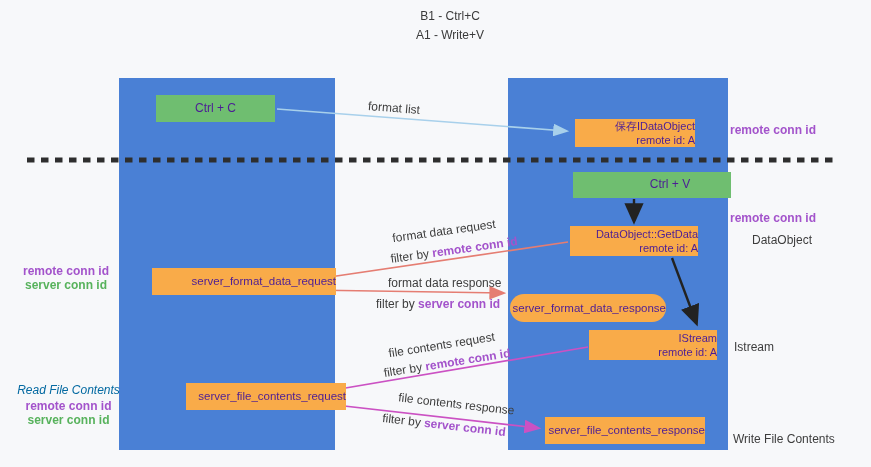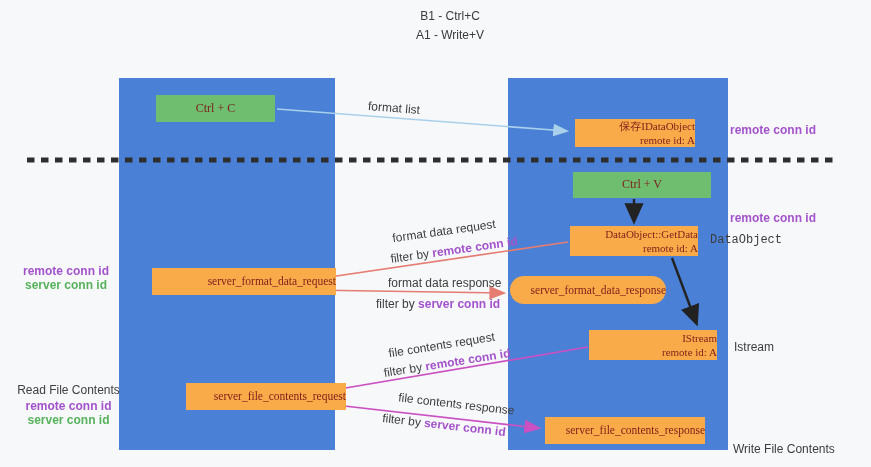--- a/index.html
+++ b/index.html
@@ -4,21 +4,21 @@
 <style>
   html,body{margin:0;padding:0;}
   body{background:#f7f8fa;font-family:"Liberation Sans",sans-serif;}
   .canvas{position:relative;width:871px;height:467px;background:#f7f8fa;overflow:hidden;}
   .title{position:absolute;left:330px;top:7px;width:240px;text-align:center;
          font-size:12px;line-height:19px;color:#3a3a3a;}
   .colhead{position:absolute;text-align:center;font-size:11px;line-height:14px;color:#4a4a4a;margin-top:39px;}
   .lifeline{position:absolute;top:78px;height:372px;background:#4a80d5;}
   .svglayer{position:absolute;left:0;top:0;pointer-events:none;}
   .box{position:absolute;display:flex;flex-direction:column;align-items:center;justify-content:center;
-       color:#7f1d1d;text-align:center;font-size:11.5px;line-height:1.3;font-family:Liberation Serif, serif;}
+       color:#4c1d95;text-align:center;font-size:11.5px;line-height:1.3;}
   .green{background:#6fbe70;font-size:12px;}
   .orange{background:#f9ab49;align-items:flex-end;}
   .flowlabel{position:absolute;font-size:12px;color:#3d3d3d;white-space:nowrap;}
   .sidelabel{position:absolute;font-size:12px;color:#3d3d3d;white-space:nowrap;}
   .stack{position:absolute;text-align:center;font-size:12px;line-height:14px;white-space:nowrap;}
   .purple{color:#a353cb;font-weight:bold;}
   .greentxt{color:#57b25c;font-weight:bold;}
 </style>
 </head>
 <body>
@@ -75,34 +75,34 @@
 
   <div class="box green" style="left:156px;top:95px;width:119px;height:27px;">
     <div>Ctrl + C</div>
   </div>
 
   <div class="box orange" style="left:575px;top:119px;width:120px;height:28px;font-size:11px;">
     <div>保存IDataObject</div>
     <div>remote id: A</div>
   </div>
 
-  <div class="box green" style="left:573px;top:172px;width:138px;height:26px;">
+  <div class="box green" style="left:573px;top:172px;width:122px;height:26px;padding-left:36px;">
     <div>Ctrl + V</div>
   </div>
 
   <div class="box orange" style="left:570px;top:226px;width:128px;height:30px;font-size:11px;">
     <div>DataObject::GetData</div>
     <div>remote id: A</div>
   </div>
 
   <div class="box orange" style="left:152px;top:268px;width:184px;height:27px;">
     <div>server_format_data_request</div>
   </div>
 
-  <div class="box orange" style="left:510px;top:276px;width:156px;height:28px;border-radius:14px;">
+  <div class="box orange" style="left:510px;top:294px;width:156px;height:28px;border-radius:14px;">
     <div>server_format_data_response</div>
   </div>
 
   <div class="box orange" style="left:589px;top:330px;width:128px;height:30px;font-size:11px;">
     <div>IStream</div>
     <div>remote id: A</div>
   </div>
 
   <div class="box orange" style="left:150px;top:383px;width:160px;height:27px;margin-left:36px;">
     <div>server_file_contents_request</div>
@@ -121,28 +121,28 @@
   <div class="flowlabel" style="left:376px;top:297px;"><span>filter by</span> <span class="purple">server conn id</span></div>
 
   <div class="flowlabel" style="left:388px;top:338px;transform:rotate(-9deg);">file contents request</div>
   <div class="flowlabel" style="left:383px;top:356px;transform:rotate(-9deg);"><span>filter by</span> <span class="purple">remote conn id</span></div>
 
   <div class="flowlabel" style="left:398px;top:397px;transform:rotate(6.5deg);">file contents response</div>
   <div class="flowlabel" style="left:382px;top:418px;transform:rotate(6.5deg);"><span>filter by</span> <span class="purple">server conn id</span></div>
 
   <div class="sidelabel purple" style="left:730px;top:123px;">remote conn id</div>
   <div class="sidelabel purple" style="left:730px;top:211px;">remote conn id</div>
-  <div class="sidelabel" style="left:710px;top:233px;font-family:Liberation Mono, monospace;">DataObject</div>
+  <div class="sidelabel" style="left:752px;top:233px;">DataObject</div>
   <div class="sidelabel" style="left:734px;top:340px;">Istream</div>
-  <div class="sidelabel" style="left:733px;top:442px;">Write File Contents</div>
+  <div class="sidelabel" style="left:733px;top:432px;">Write File Contents</div>
 
   <div class="stack" style="left:16px;top:264px;width:100px;">
     <div class="purple">remote conn id</div>
     <div class="greentxt">server conn id</div>
   </div>
 
   <div class="stack" style="left:16px;top:383px;width:105px;">
-    <div style="color:#404040;">Read File Contents</div>
+    <div style="color:#0369a1;font-style:italic;">Read File Contents</div>
     <div class="purple" style="margin-top:2px;">remote conn id</div>
     <div class="greentxt">server conn id</div>
   </div>
 
 </div>
 
 </body></html>

